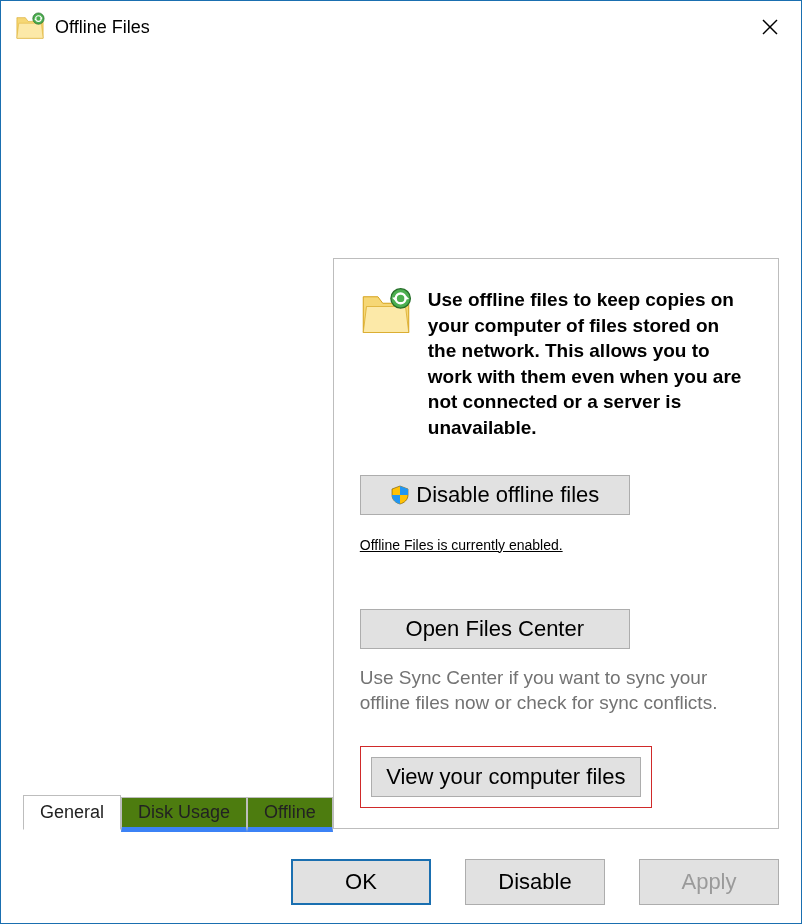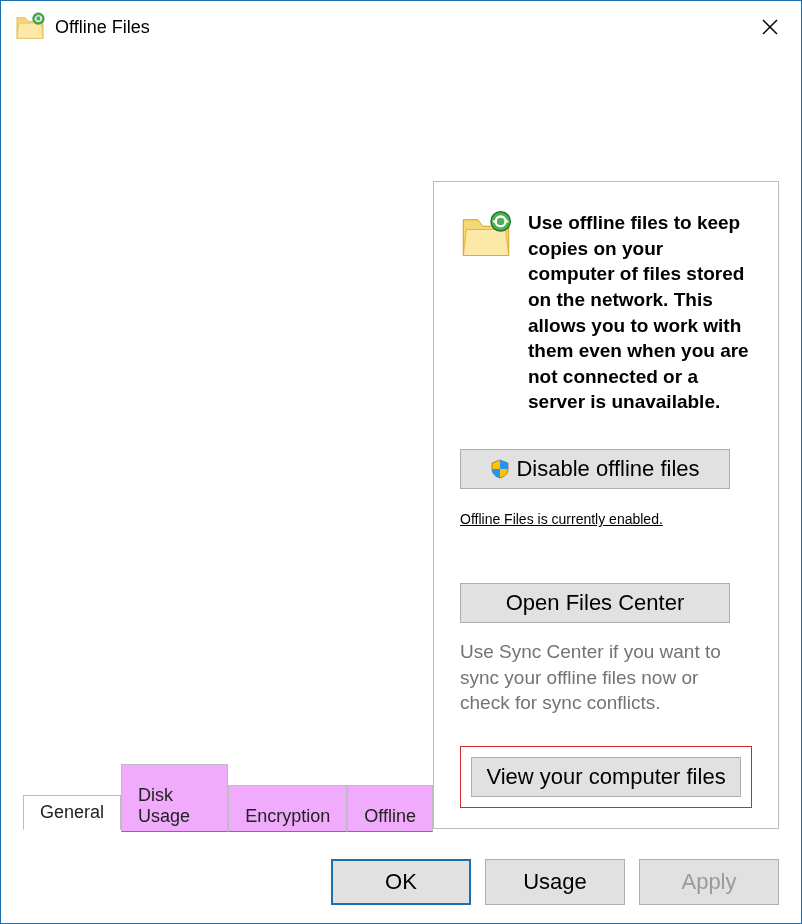--- a/index.html
+++ b/index.html
@@ -68,24 +68,24 @@
     border: 1px solid #bdbdbd;
     border-bottom: none;
     background: #fff;
     font-size: 18px;
     color: #222;
     margin-right: 0;
     position: relative;
     margin-bottom: -1px;
   }
   .tab.inactive {
-    background: #f0abfc;
-    border-bottom: 1px solid #3b82f6;
+    background: #4d7c0f;
+    border-bottom: 5px solid #3b82f6;
     top: 2px;
-    padding-top: 20px;
+    padding-top: 4px;
     padding-bottom: 4px;
   }
   .tab.active {
     border-bottom: 1px solid #fff;
     z-index: 3;
   }
   .tabpanel {
     border: 1px solid #bdbdbd;
     flex: 1;
     padding: 28px 26px 20px 26px;
@@ -142,21 +142,21 @@
     display: inline-block;
     margin-top: 30px;
   }
   .shield-icon {
     width: 20px;
     height: 20px;
   }
   .footer {
     display: flex;
     justify-content: flex-end;
-    gap: 14px;
+    gap: 34px;
     padding: 14px 22px 18px 22px;
   }
   .footer .win-btn {
     min-width: 140px;
     padding: 8px 10px;
   }
   .footer .ok-btn {
     border: 2px solid #1a6fb0;
     background: #e1e1e1;
   }
@@ -187,21 +187,20 @@
         <line x1="16" y1="2" x2="2" y2="16" stroke="#000" stroke-width="1.5"></line>
       </svg>
     </button>
   </div>
 
   <div class="client">
 
     <div class="tabstrip">
       <div class="tab active">General</div>
       <div class="tab inactive">Disk Usage</div>
-      <div class="tab inactive">Encryption</div>
       <div class="tab inactive">Offline</div>
     </div>
 
     <div class="tabpanel">
 
       <div class="intro">
         <span class="intro-icon">
           <svg class="folder-svg" viewBox="0 0 32 32">
             <path d="M2 8 L2 28 L30 28 L30 10 L14 10 L11 6 L2 6 Z" fill="#f6d775" stroke="#d4a018" stroke-width="0.6"></path>
             <path d="M2 28 L30 28 L28 12 L4 12 Z" fill="#fce9a8" stroke="#d4a018" stroke-width="0.4"></path>
@@ -241,17 +240,17 @@
           <span>View your computer files</span>
         </button>
       </div>
 
     </div>
 
   </div>
 
   <div class="footer">
     <button class="win-btn ok-btn">OK</button>
-    <button class="win-btn">Usage</button>
+    <button class="win-btn">Disable</button>
     <button class="win-btn apply-btn">Apply</button>
   </div>
 
 </div>
 
 </body></html>

